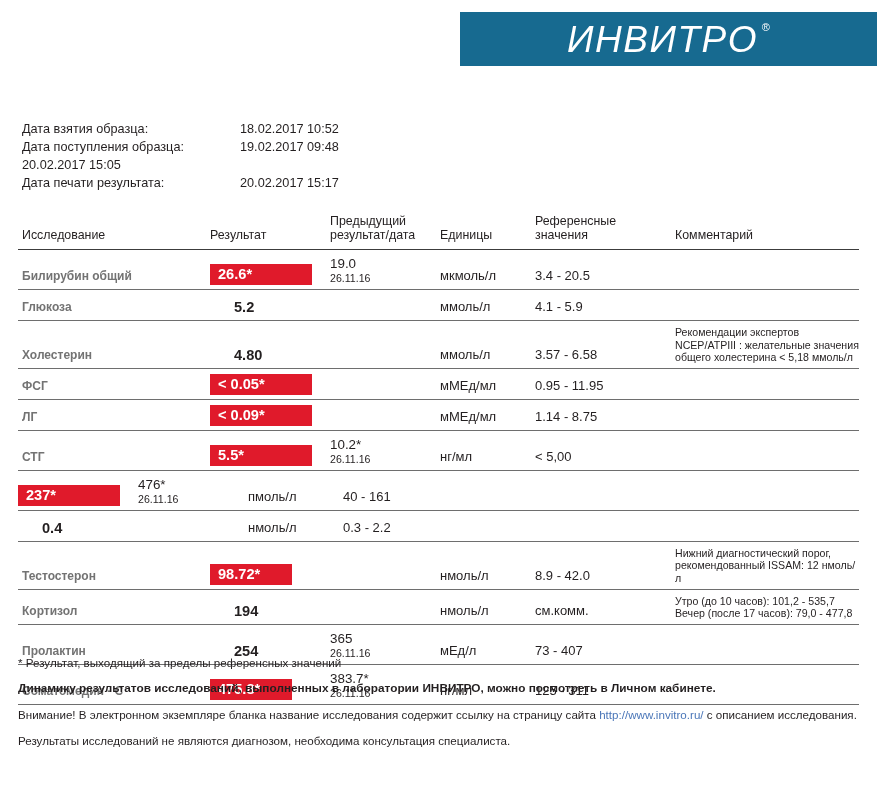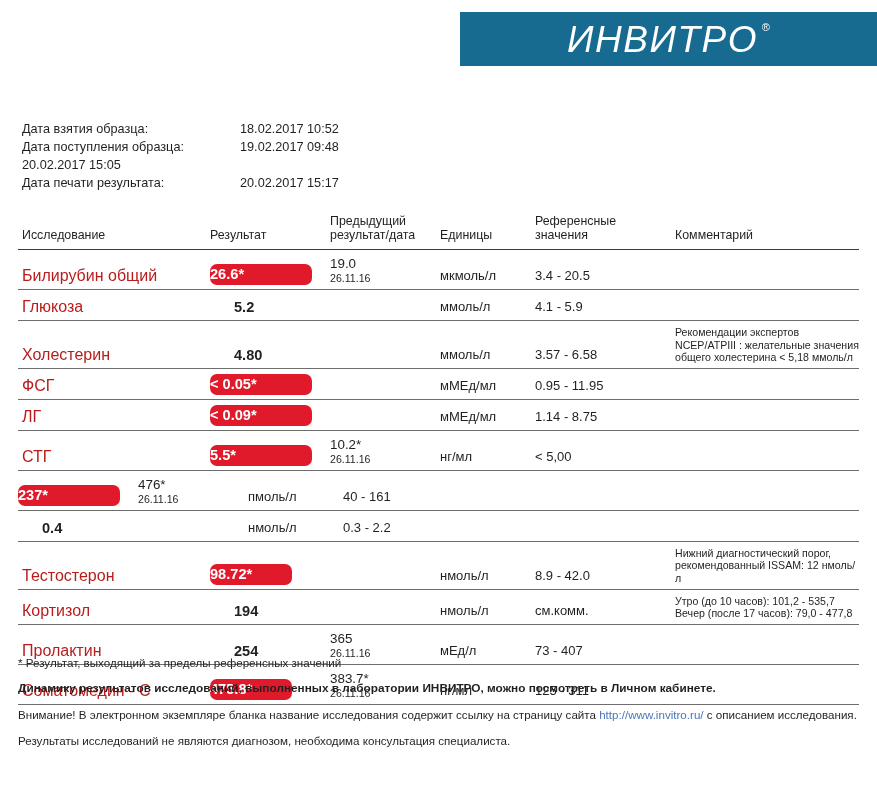--- a/index.html
+++ b/index.html
@@ -105,42 +105,43 @@
   .c-unit  { width: 95px; }
   .c-ref   { width: 140px; }
   .c-comm  { width: 184px; }
 
   .body-row {
     padding-top: 5px;
     padding-bottom: 4px;
     min-height: 21px;
   }
   .name-text {
-    color: #b91c1c;
-    font-size: 16px;
+    color: #737373;
+    font-size: 12px;
     line-height: 18px;
     white-space: nowrap;
+    font-weight: bold;
   }
   .res-plain {
     font-weight: bold;
     font-size: 14.6px;
     line-height: 18px;
     padding-left: 24px;
   }
   .res-flag {
     display: inline-block;
     background: #E01A2B;
     color: #ffffff;
     font-weight: bold;
     font-size: 14.6px;
     line-height: 21px;
     height: 21px;
     width: 102px;
+    padding-left: 8px;
     box-sizing: border-box;
-    border-radius: 7px;
   }
   .res-flag.narrow { width: 82px; }
   .prev-main {
     font-size: 13.4px;
     line-height: 17px;
   }
   .prev-date {
     font-size: 10.6px;
     line-height: 13px;
     color: #231f20;

